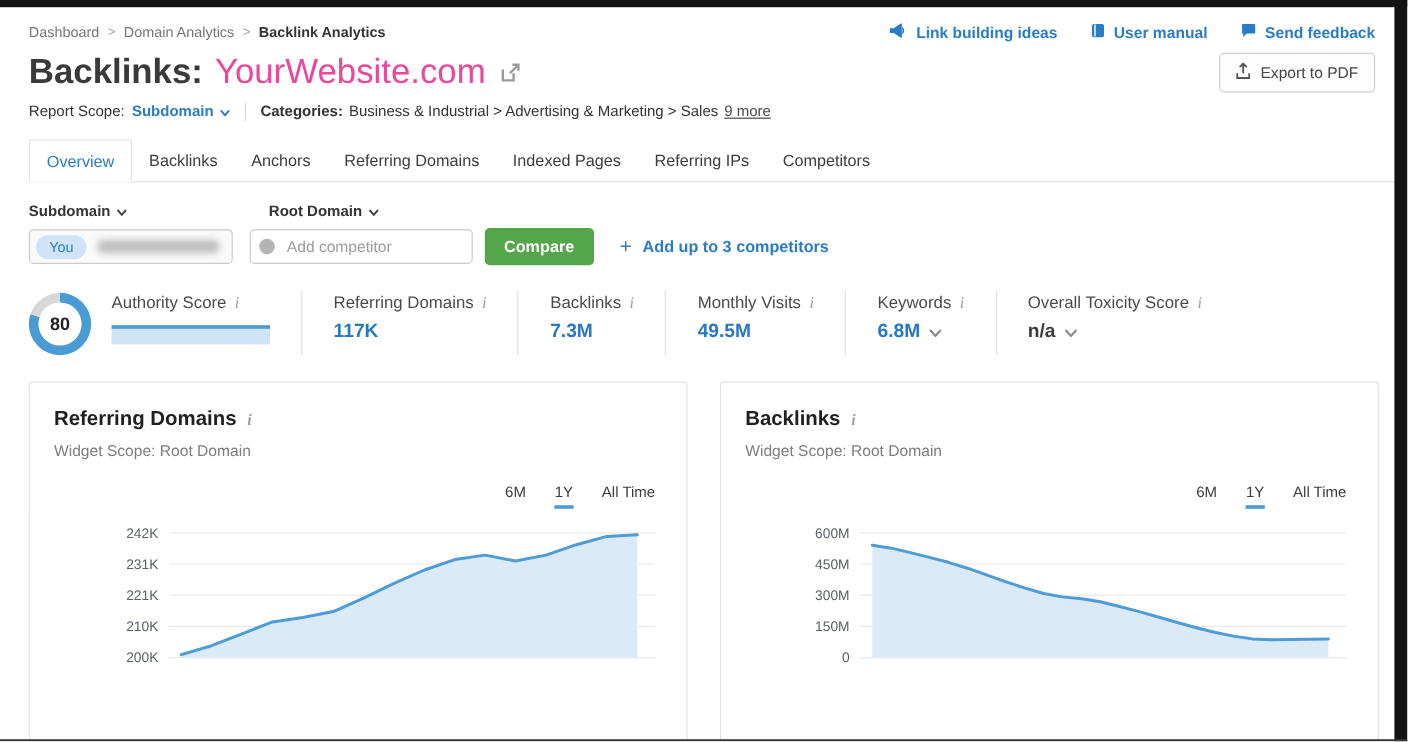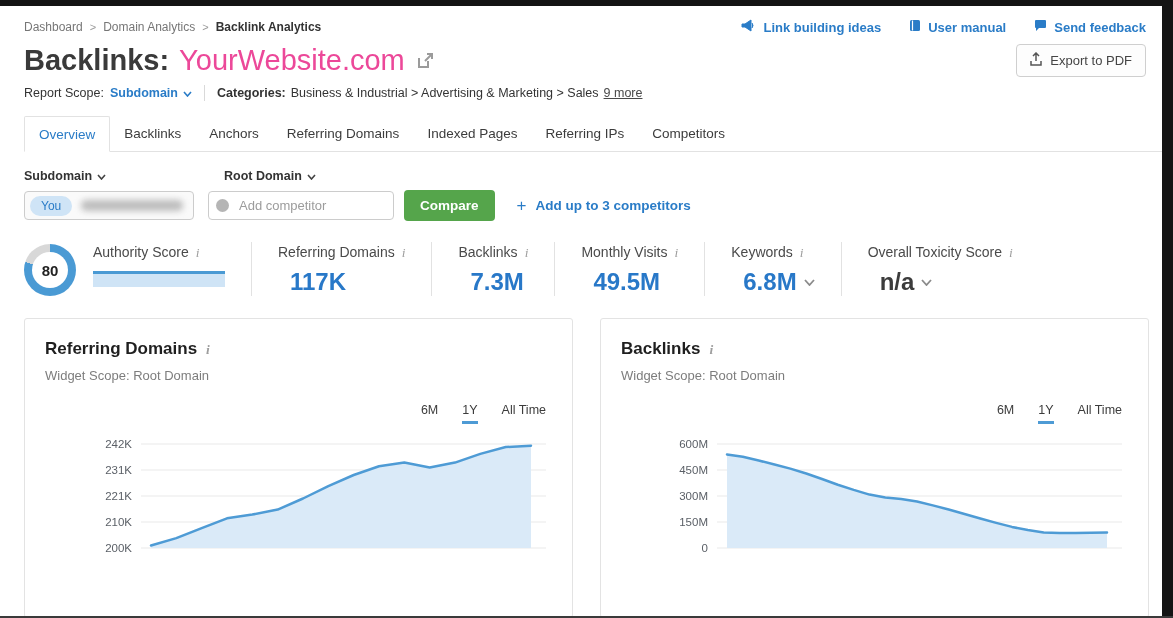--- a/index.html
+++ b/index.html
@@ -60,21 +60,21 @@
   
   .metrics { display: flex; align-items: stretch; margin-top: 21px; }
   .metric { padding: 2px 26px 0; border-left: 1px solid #e2e2e2; }
   .metric.first { border-left: none; padding-left: 0; display: flex; gap: 17px; }
   .donut { width: 52px; height: 52px; border-radius: 50%; background: conic-gradient(#4a9ad4 0deg 288deg, #d8d8d8 288deg 360deg); position: relative; display: flex; align-items: center; justify-content: center; flex: none; }
   .donut::before { content: ""; position: absolute; inset: 8px; background: #fff; border-radius: 50%; }
   .donut-score { position: relative; font-size: 15px; font-weight: 700; color: #222; }
   .metric-label { font-size: 14px; color: #4a4a4a; display: flex; gap: 7px; align-items: baseline; white-space: nowrap; }
   .info { font-family: "Liberation Serif", serif; font-style: italic; color: #9e9e9e; font-size: 13.5px; }
   .auth-bar { margin-top: 10px; width: 132px; height: 16px; background: #cfe4f6; border-top: 3px solid #4a9ad4; }
-  .metric-value { margin-top: 7px; font-size: 24px; font-weight: 700; color: #2878c8; display: flex; align-items: center; gap: 7px; margin-left: 12px; }
+  .metric-value { margin-top: 7px; font-size: 16px; font-weight: 700; color: #2878c8; display: flex; align-items: center; gap: 7px; }
   .metric-value.na { color: #3c3c3c; }
   .chev-gray { color: #8b8b8b; display: inline-flex; }
 
   
   .cards { display: flex; gap: 27px; margin-top: 22px; }
   .card { width: 549px; height: 300px; border: 1px solid #e3e3e3; border-radius: 3px; background: #fff; padding: 20px 20px 0; }
   .card-title { font-size: 17px; font-weight: 700; color: #1f1f1f; display: flex; gap: 9px; align-items: baseline; }
   .card-sub { margin-top: 9px; font-size: 13px; color: #7d7d7d; }
   .ranges { display: flex; justify-content: flex-end; gap: 24px; margin-top: 20px; font-size: 12.5px; color: #3c3c3c; padding-right: 6px; }
   .range { cursor: pointer; padding-bottom: 4px; }

